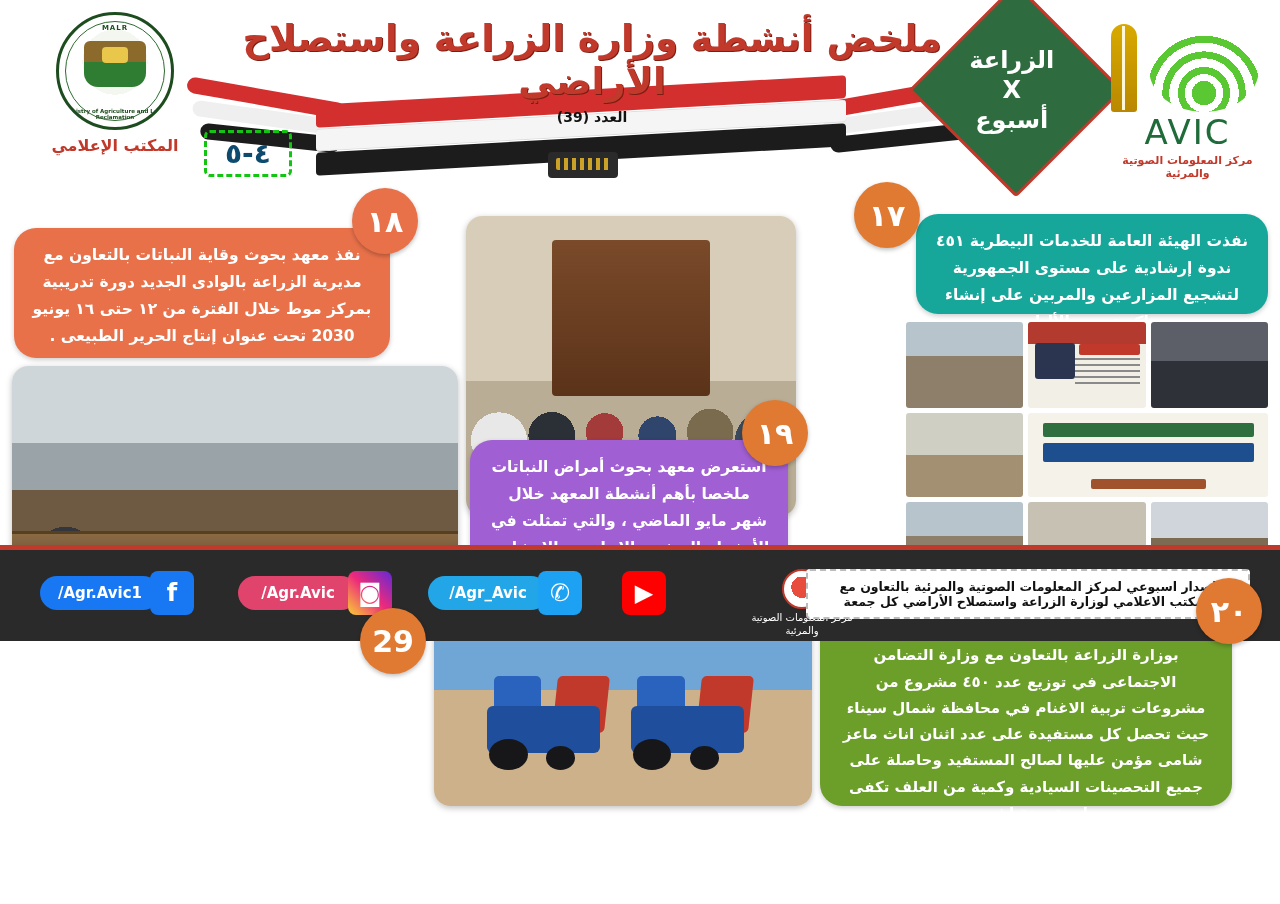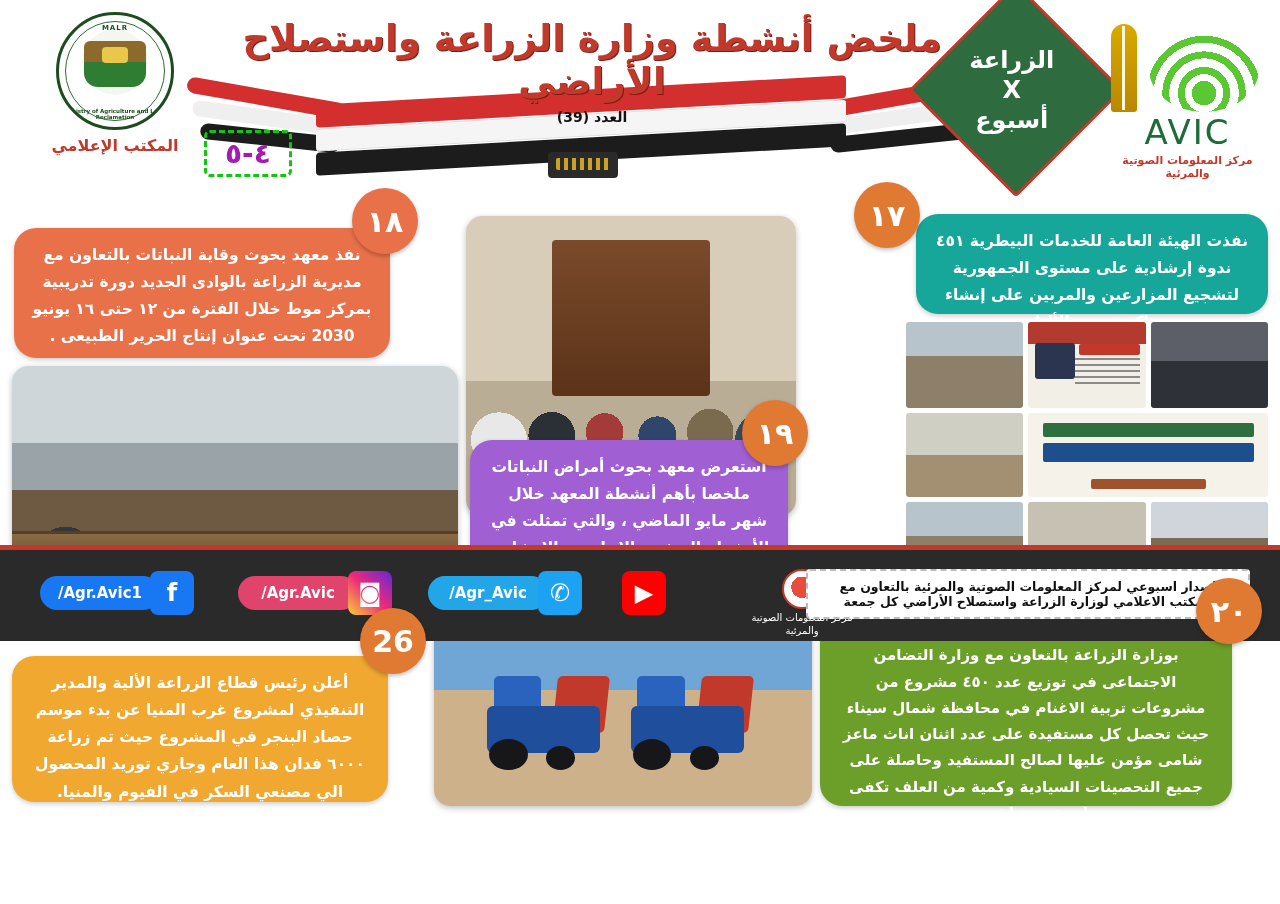--- a/index.html
+++ b/index.html
@@ -102,21 +102,21 @@
   }
   .ribbon .eagle:after{
     content:""; position:absolute; left:8px; top:6px; width:54px; height:12px;
     background: repeating-linear-gradient(90deg,#c9a227 0 4px,#2a2a2a 4px 8px);
     border-radius:2px;
   }
 
   .pages-badge {
     position: absolute; left: 204px; top: 130px;
     border: 3px dashed #13c413; border-radius: 6px;
-    padding: 4px 18px; color: #a21caf; font-size: 28px; font-weight: bold;
+    padding: 4px 18px; color: #0c4a6e; font-size: 28px; font-weight: bold;
     letter-spacing: 1px;
   }
 
   .week-diamond {
     position: absolute; left: 940px; top: 14px; width: 152px; height: 152px;
     background: #2e6b3f; transform: rotate(45deg);
     border: 3px solid #c0392b; border-radius: 4px;
   }
   .week-diamond .inner {
     transform: rotate(-45deg);
@@ -404,22 +404,21 @@
     </div>
     <div class="machine m2">
       <div class="red"></div>
         <div class="cab"></div>
         <div class="body"></div>
       <div class="wheelA"></div>
         <div class="wheelB"></div>
     </div>
   </div>
 
-  <div class="bubble" style="left:360px; top:608px; background:#e07a32; z-index:8;">26</div>
-  <div class="card" style="left:12px; top:656px; width:376px; height:146px; background:#f0a830; color:#fff;">أعلن رئيس قطاع الزراعة الألية والمدير التنفيذي لمشروع غرب المنيا عن بدء موسم حصاد البنجر في المشروع حيث تم زراعة ٦٠٠٠ فدان هذا العام وجاري توريد المحصول الي مصنعي السكر في الفيوم والمنيا.</div>
+  <div class="bubble" style="left:360px; top:608px; background:#e07a32; z-index:8;">29</div>
 
   <div class="footer">
     <div class="topline"></div>
 
     <div class="social" style="left:40px;">
       <div class="icon fb-i">f</div>
       <div class="pill fb-p">/Agr.Avic1</div>
     </div>
 
     <div class="social" style="left:238px;">

